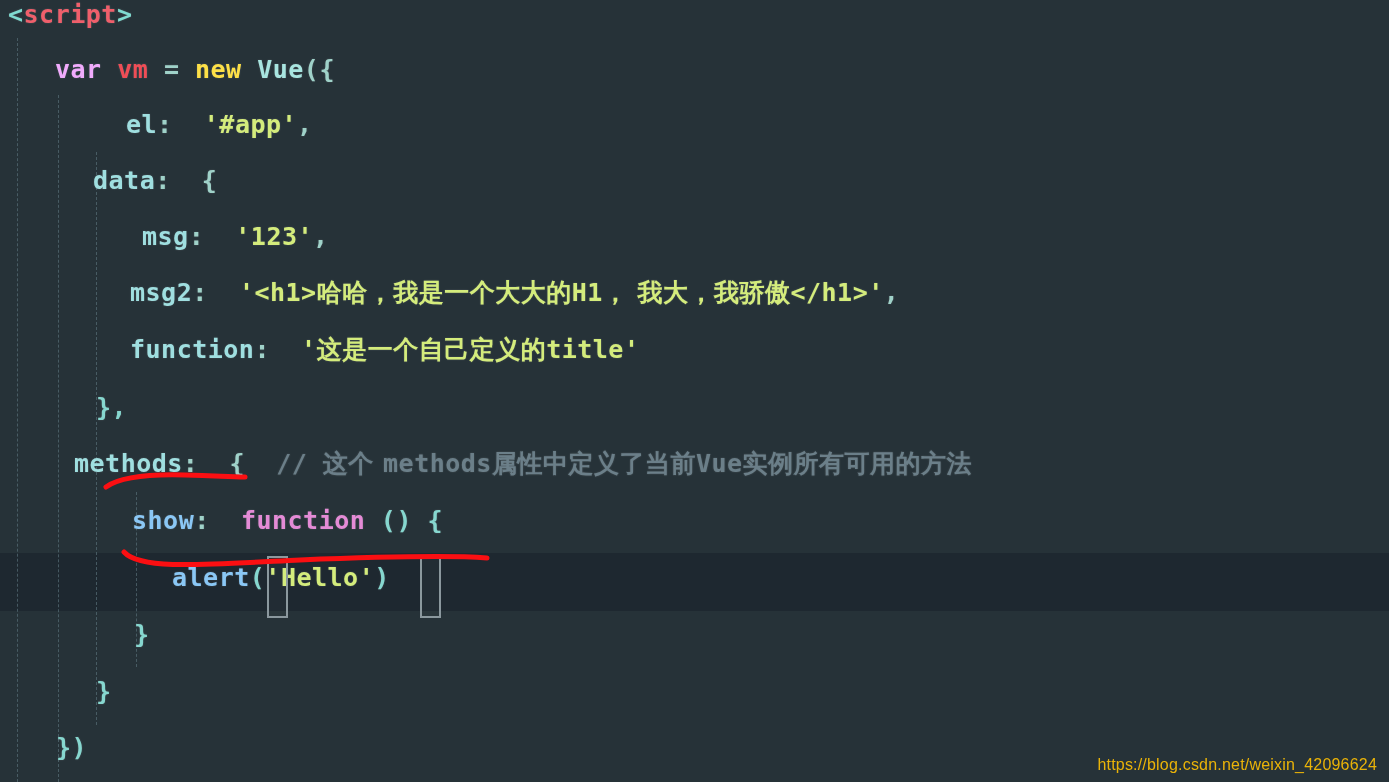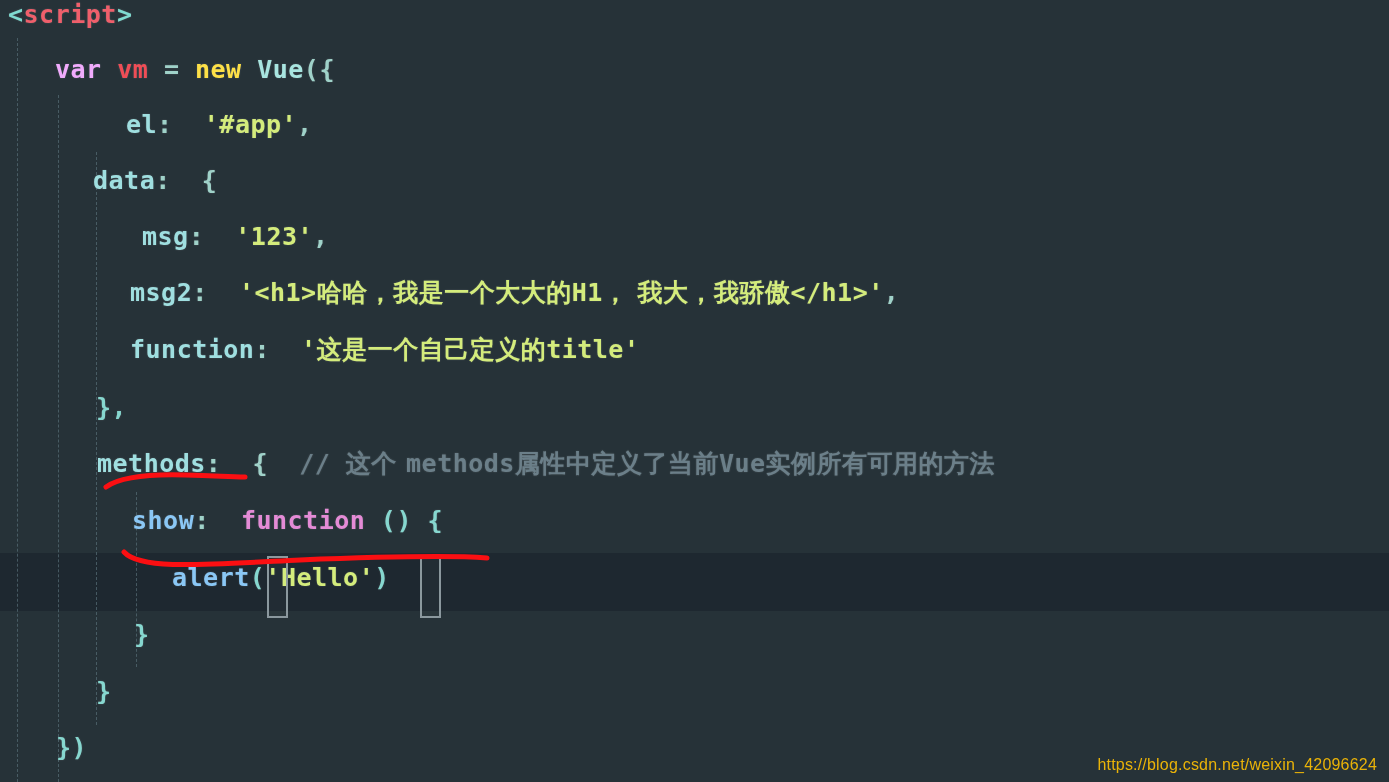--- a/index.html
+++ b/index.html
@@ -116,21 +116,21 @@
 
   <div class="code-layer" id="code-layer">
       <div class="line" style="left: 8px; top: 2px; font-size: 25px;"><span class="t-tag">&lt;</span><span class="t-tagname">script</span><span class="t-tag">&gt;</span></div>
       <div class="line" style="left: 55px; top: 57px; font-size: 25px;"><span class="t-kw">var</span><span class="t-op"> </span><span class="t-var">vm</span><span class="t-op"> = </span><span class="t-new">new</span><span class="t-op"> </span><span class="t-cls">Vue</span><span class="t-punct">({</span></div>
       <div class="line" style="left: 93px; top: 112px; font-size: 25px; margin-left: 33px;"><span class="t-prop">el</span><span class="t-punct">: </span><span class="t-punct"> </span><span class="t-str">'#app'</span><span class="t-punct">,</span></div>
       <div class="line" style="left: 93px; top: 168px; font-size: 25px;"><span class="t-prop">data</span><span class="t-punct">:  {</span></div>
       <div class="line" style="left: 142px; top: 224px; font-size: 25px;"><span class="t-prop">msg</span><span class="t-punct">:  </span><span class="t-str">'123'</span><span class="t-punct">,</span></div>
       <div class="line" style="left: 130px; top: 280px; font-size: 25px;"><span class="t-prop">msg2</span><span class="t-punct">:  </span><span class="t-str">'&lt;h1&gt;</span><span class="t-str cjk">哈哈，我是一个大大的</span><span class="t-str">H1</span><span class="t-str cjk">， 我大，我骄傲</span><span class="t-str">&lt;/h1&gt;'</span><span class="t-punct">,</span></div>
       <div class="line" style="left: 130px; top: 337px; font-size: 25px;"><span class="t-prop">function</span><span class="t-punct">:  </span><span class="t-str">'</span><span class="t-str cjk">这是一个自己定义的</span><span class="t-str">title'</span></div>
       <div class="line" style="left: 96px; top: 395px; font-size: 25px;"><span class="t-brace">},</span></div>
-      <div class="line" style="left: 97px; top: 451px; font-size: 25px;"><span class="t-prop">methods</span><span class="t-punct">:  { </span><span class="t-comment"> // </span><span class="t-comment cjk">这个 </span><span class="t-comment">methods</span><span class="t-comment cjk">属性中定义了当前</span><span class="t-comment">Vue</span><span class="t-comment cjk">实例所有可用的方法</span></div>
+      <div class="line" style="left: 74px; top: 451px; font-size: 25px;"><span class="t-prop">methods</span><span class="t-punct">:  { </span><span class="t-comment"> // </span><span class="t-comment cjk">这个 </span><span class="t-comment">methods</span><span class="t-comment cjk">属性中定义了当前</span><span class="t-comment">Vue</span><span class="t-comment cjk">实例所有可用的方法</span></div>
       <div class="line" style="left: 132px; top: 508px; font-size: 25px;"><span class="t-fn">show</span><span class="t-punct">: </span><span class="t-punct"> </span><span class="t-func-kw">function</span><span class="t-brace"> () {</span></div>
       <div class="line" style="left: 172px; top: 565px; font-size: 25px;"><span class="t-fn">alert</span><span class="t-brace">(</span><span class="t-str">'Hello'</span><span class="t-brace">)</span></div>
       <div class="line" style="left: 134px; top: 622px; font-size: 25px;"><span class="t-brace">}</span></div>
       <div class="line" style="left: 96px; top: 679px; font-size: 25px;"><span class="t-brace">}</span></div>
       <div class="line" style="left: 56px; top: 735px; font-size: 25px;"><span class="t-brace">})</span></div>
     </div>
 
   <div id="brackets">
       <div class="bracket-box" style="left: 267px; top: 556px; width: 21px; height: 62px;"></div>
       <div class="bracket-box" style="left: 420px; top: 556px; width: 21px; height: 62px;"></div>

